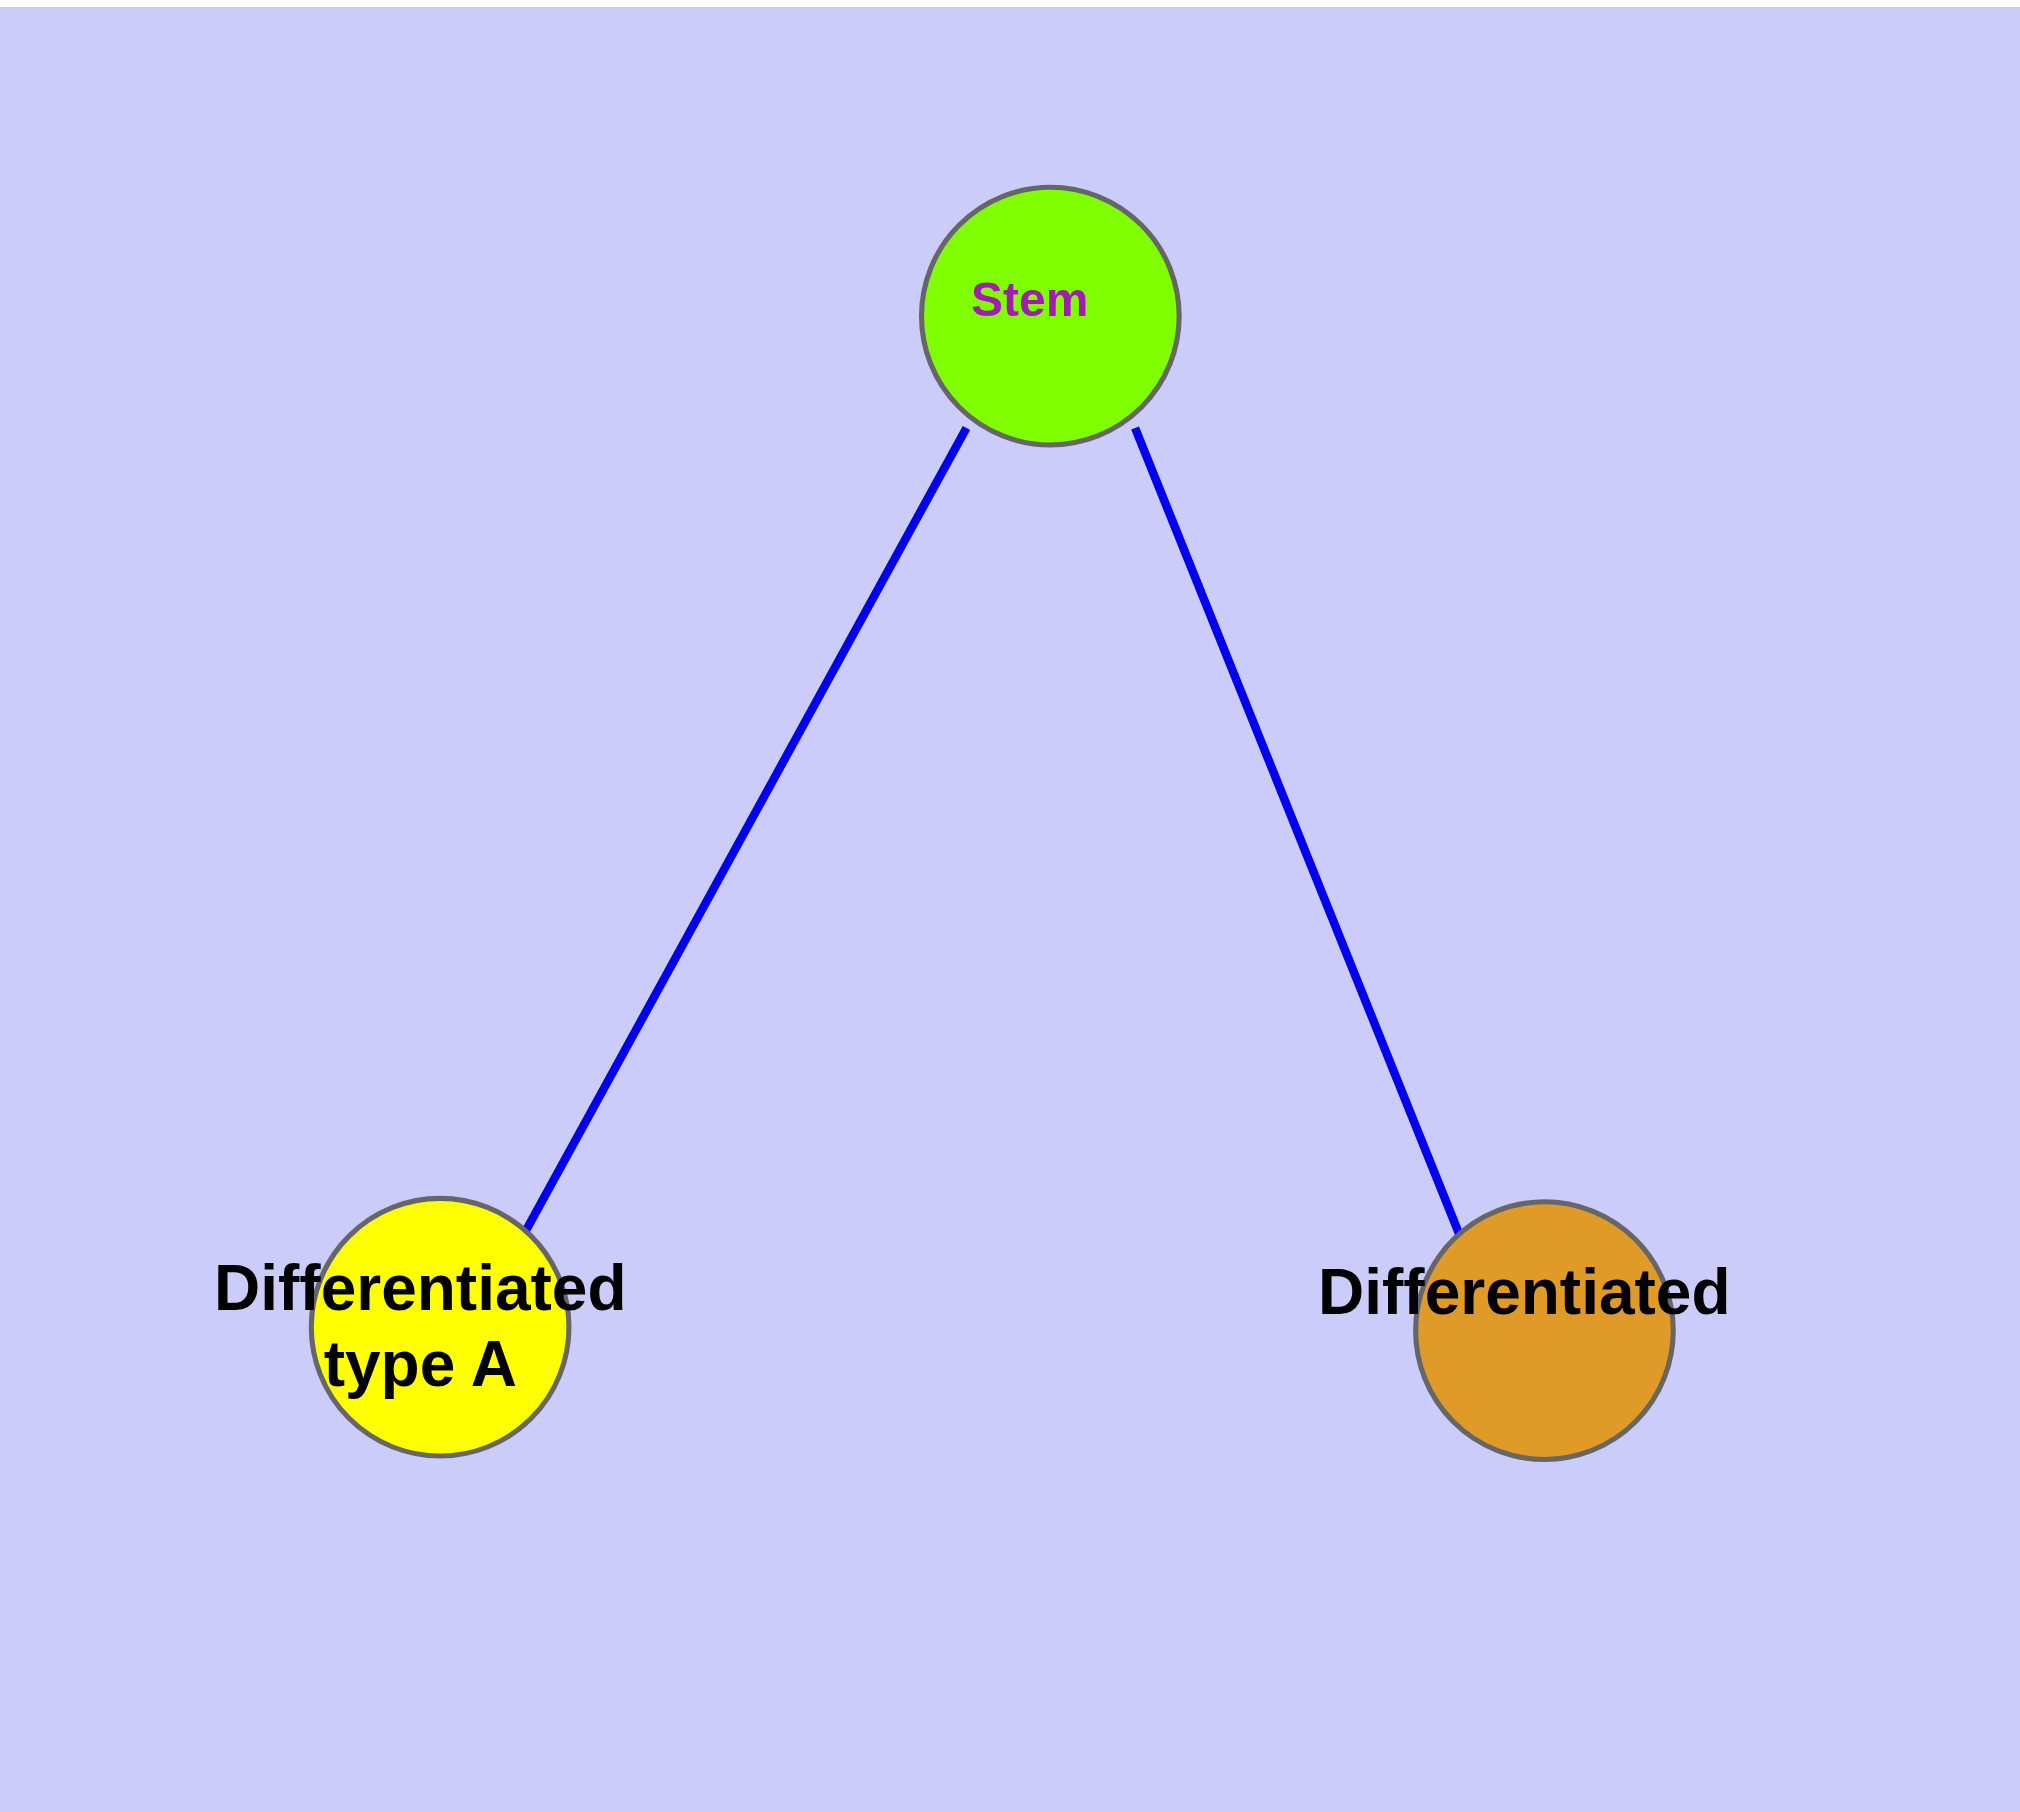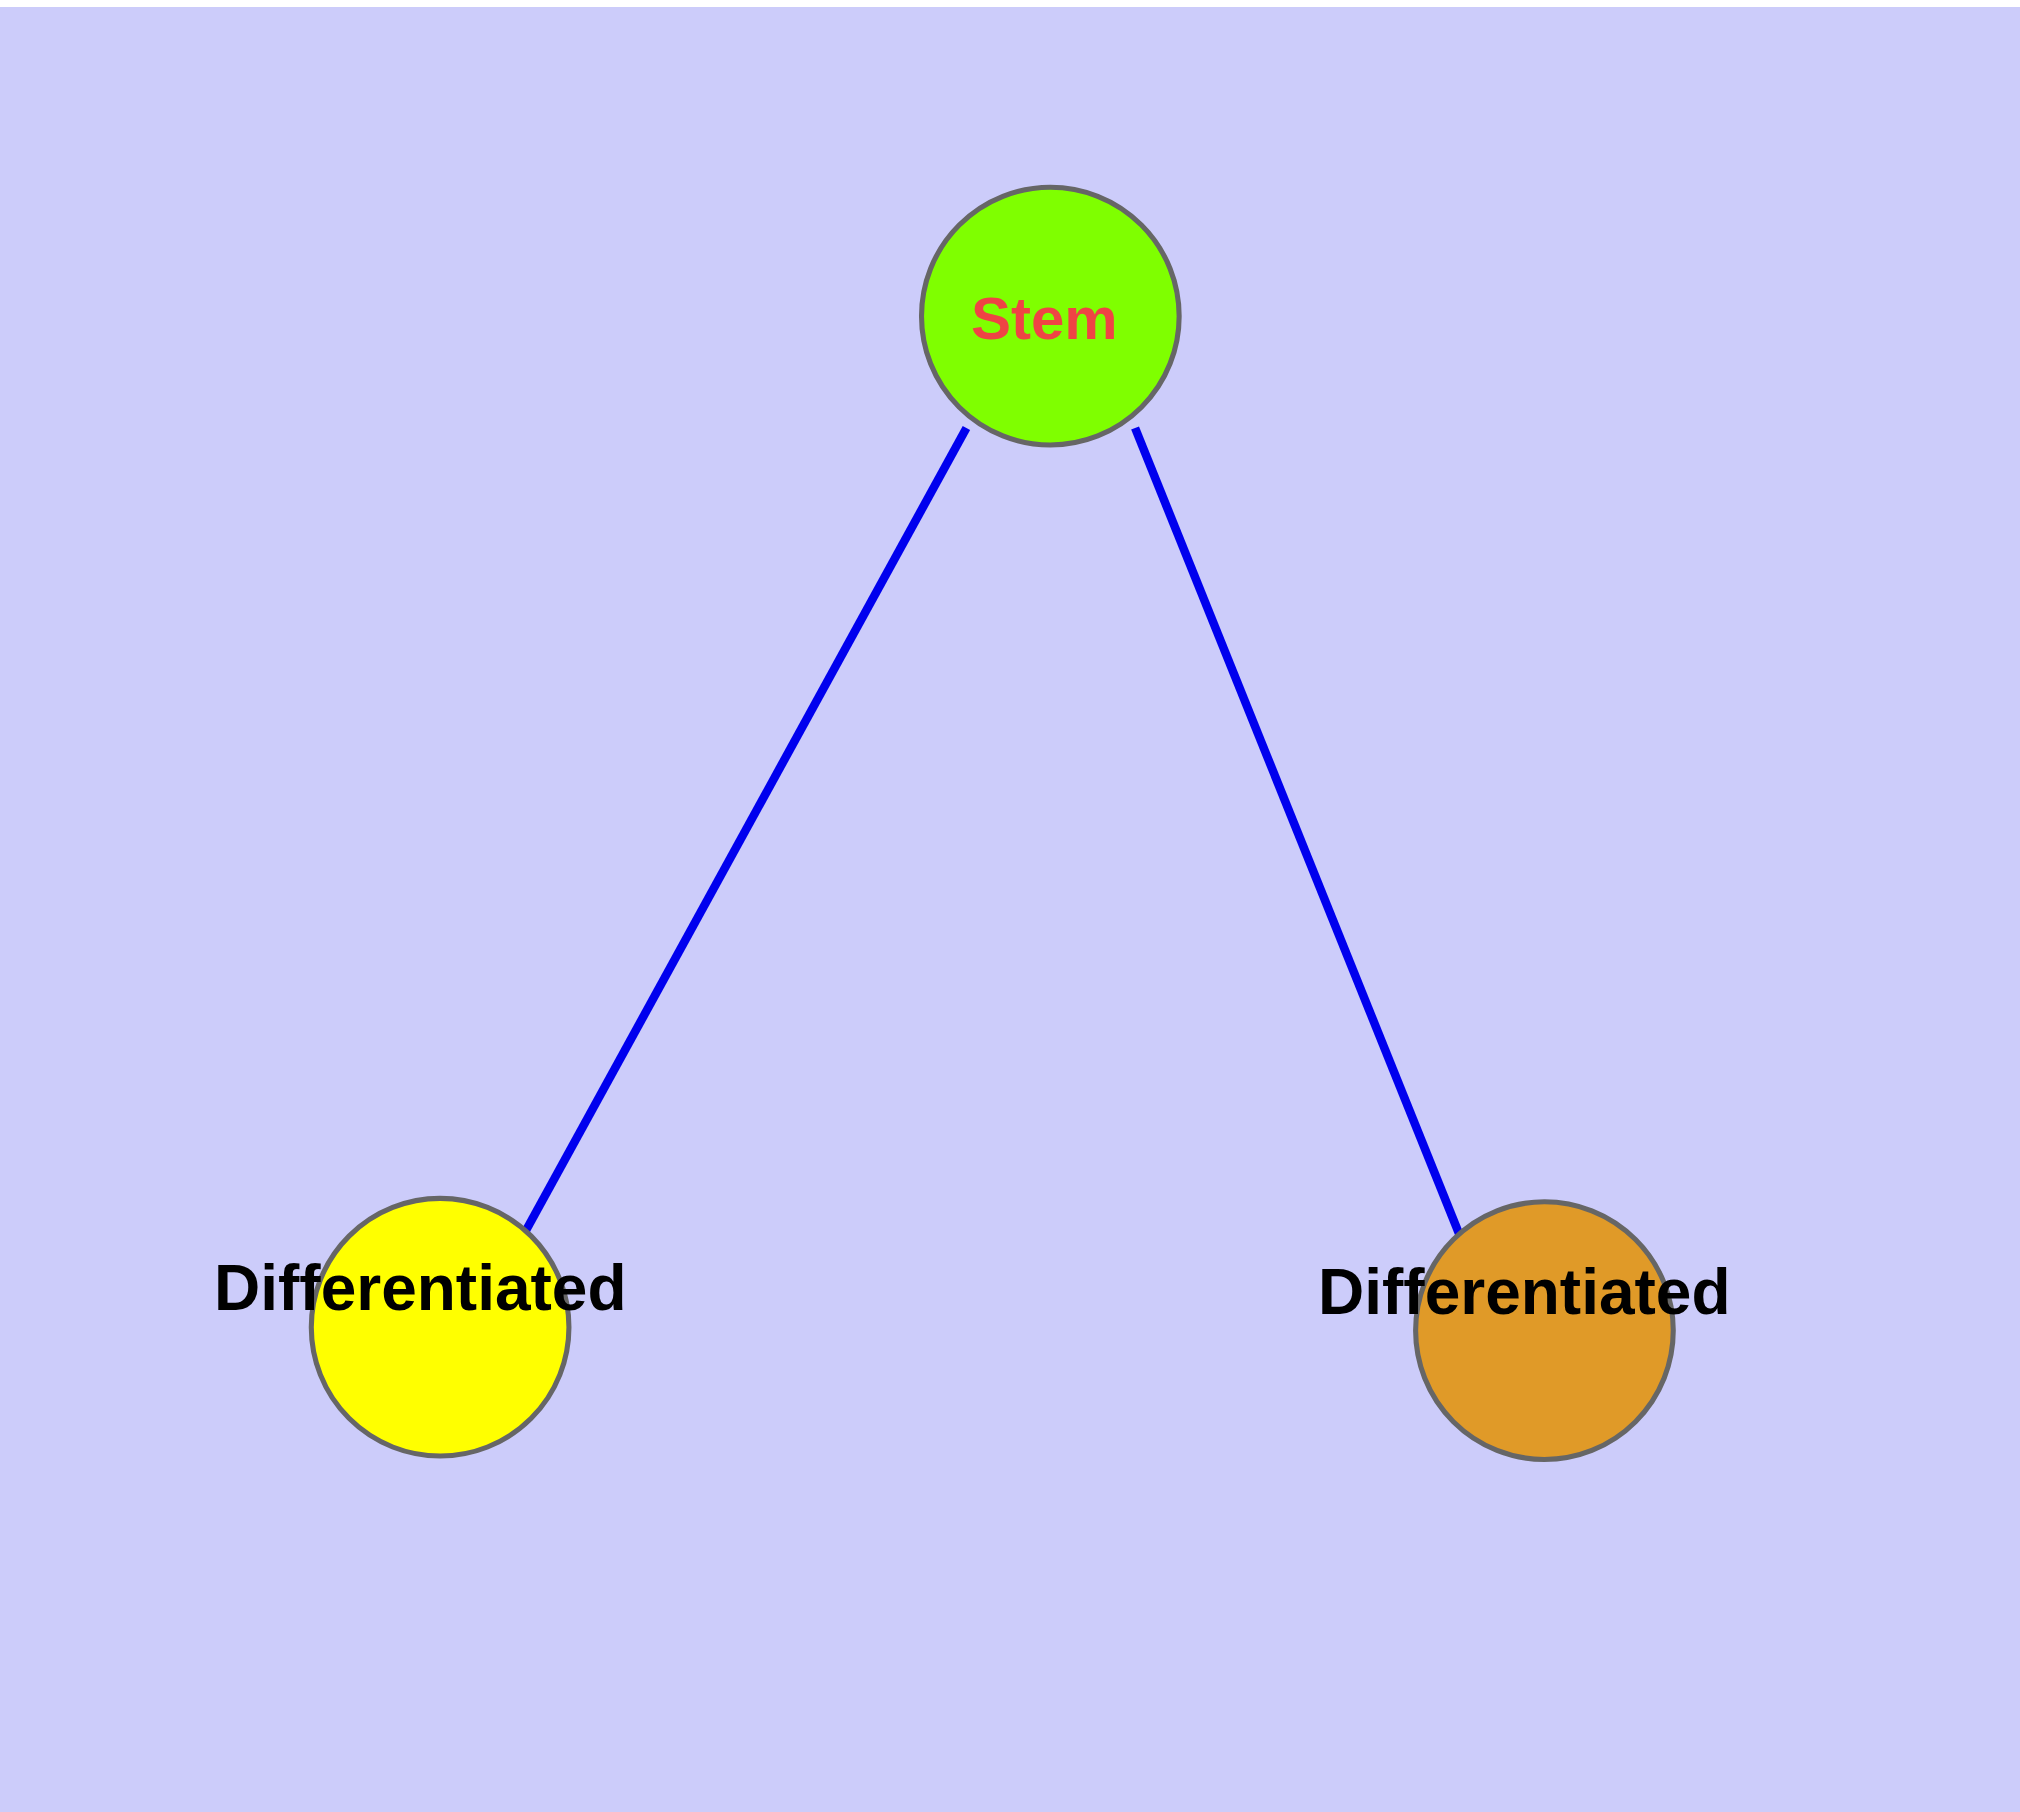--- a/index.html
+++ b/index.html
@@ -55,25 +55,26 @@
         <line x1="1339" y1="505" x2="1723" y2="1460" stroke="#0000ee" stroke-width="10" stroke-linecap="butt"></line>
       </g>
     <g id="nodes-layer">
         <circle cx="1239" cy="373" r="152" fill="#7fff00" stroke="#666666" stroke-width="6"></circle>
         <circle cx="519" cy="1566" r="152" fill="#ffff00" stroke="#666666" stroke-width="6"></circle>
         <circle cx="1822" cy="1570" r="152" fill="#e09a28" stroke="#666666" stroke-width="6"></circle>
       </g>
   </svg>
 
   <div id="labels-layer">
-      <div class="node-label" style="font-size: 60px; color: #ef4444; font-weight: bold; left: 971px; top: 284px;">
+      <div class="node-label" style="font-size: 48px; color: #a21caf; font-weight: bold; left: 971px; top: 272px;">
         <div>Stem</div>
       </div>
       <div class="node-label" style="font-size: 64px; color: rgb(0, 0, 0); font-weight: bold; left: 214px; top: 1251px;">
         <div>Differentiated</div>
+        <div>type A</div>
       </div>
       <div class="node-label" style="font-size: 64px; color: rgb(0, 0, 0); font-weight: bold; left: 1318px; top: 1255px;">
         <div>Differentiated</div>
       </div>
     </div>
 
 </div>
 
 
 </body></html>

